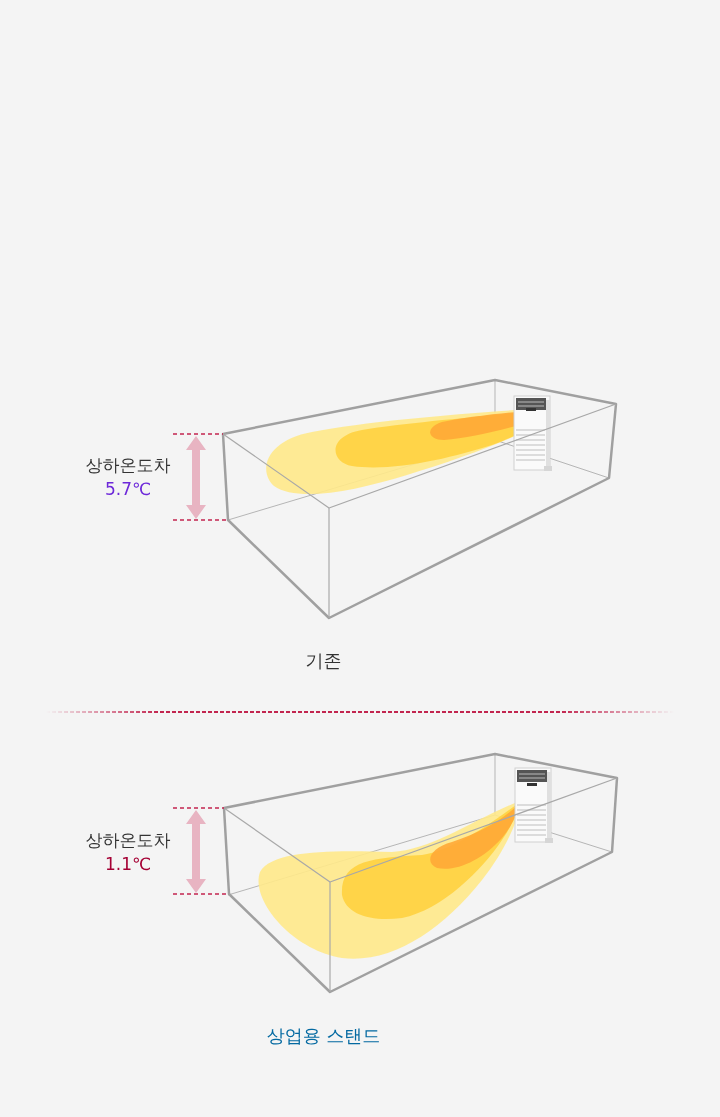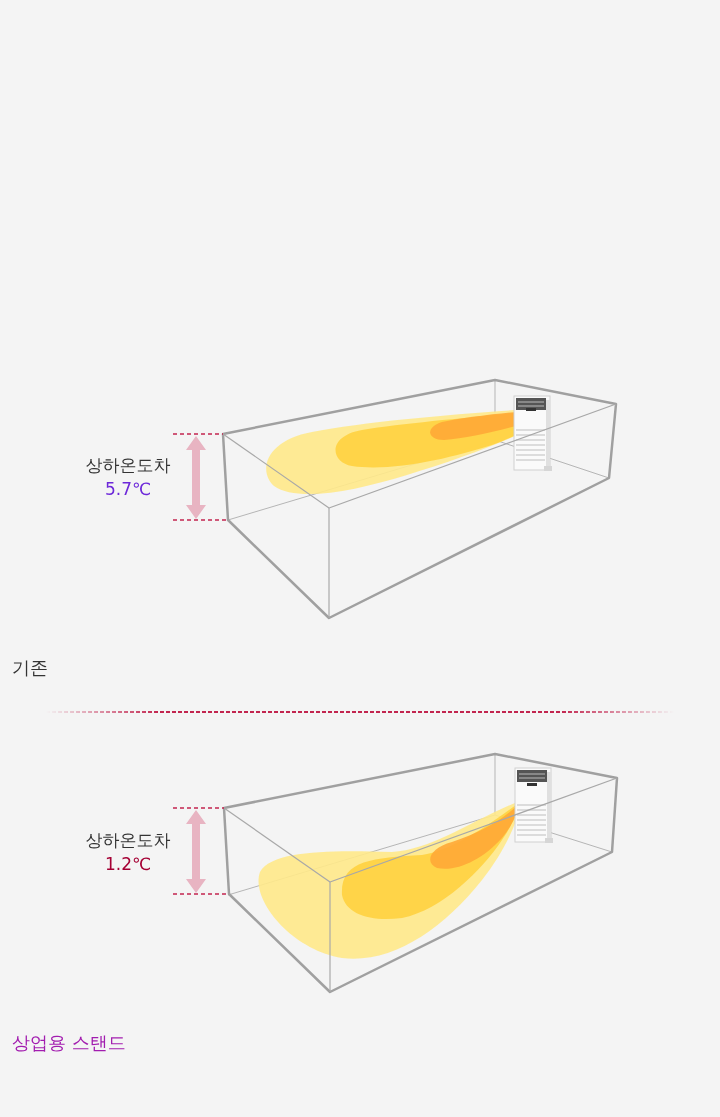--- a/index.html
+++ b/index.html
@@ -18,25 +18,25 @@
       text-align: center;
       color: #333;
       font-size: 17px;
       line-height: 24px;
     }
     .label-block .value { color: #6d28d9; }
     .label-block .value.accent { color: #a50034; }
     .caption {
       position: absolute;
       left: 0; width: 623px;
+      text-align: center;
       font-size: 18px;
       color: #333;
-      margin-top: 7px;
     }
-    .caption.accent { color: #a21caf; }
+    .caption.accent { color: #0369a1; }
     .divider {
       position: absolute;
       left: 46px; width: 628px; top: 711px; height: 2px;
       background-image: linear-gradient(to right, #c2254f 60%, transparent 60%);
       background-size: 6px 2px;
       -webkit-mask-image: linear-gradient(to right, transparent 0%, #000 18%, #000 82%, transparent 100%);
       mask-image: linear-gradient(to right, transparent 0%, #000 18%, #000 82%, transparent 100%);
     }
   </style>
 </head>
@@ -159,17 +159,17 @@
       <line x1="161" y1="894" x2="215" y2="894"></line>
     </g>
 
     <g fill="#e8b4c2">
       <polygon points="184,810 194,824 188,824 188,879 194,879 184,893 174,879 180,879 180,824 174,824"></polygon>
     </g>
   </svg>
 
   <div class="label-block" style="left:56px;top:828px;">
     <div>상하온도차</div>
-    <div class="value accent">1.2℃</div>
+    <div class="value accent">1.1℃</div>
   </div>
 
   <div class="caption accent" style="top:1024px;">상업용 스탠드</div>
 </div>
 
 </body></html>

